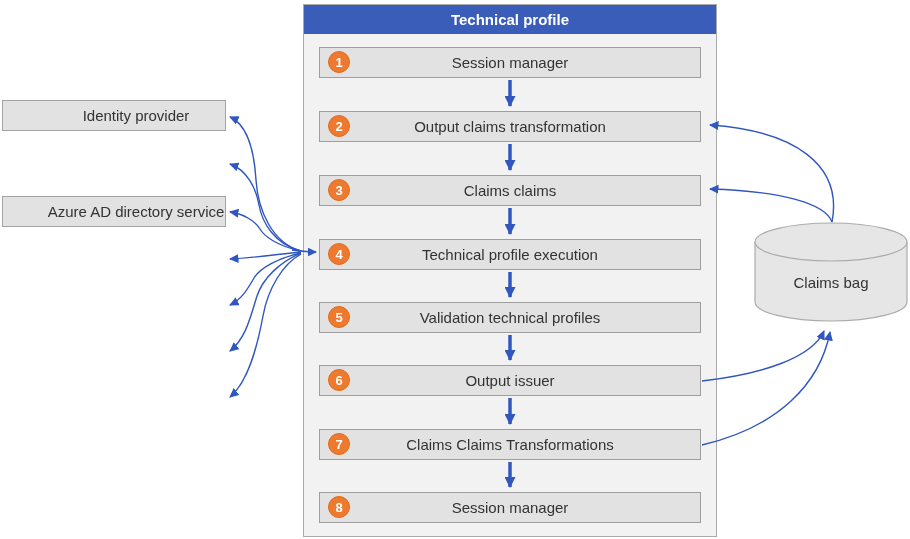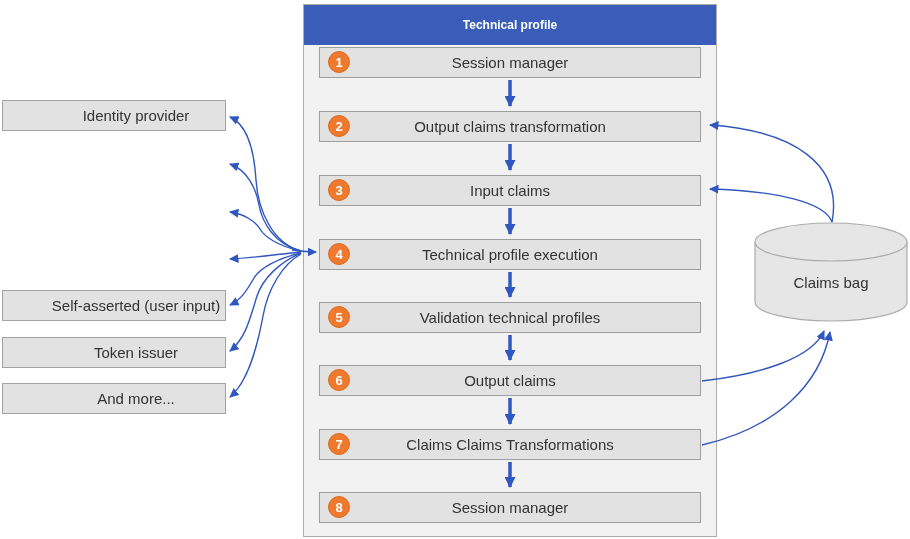--- a/index.html
+++ b/index.html
@@ -27,23 +27,23 @@
     box-sizing:border-box;
     padding-left:44px;
   }
   .panel{
     position:absolute;left:303px;top:4px;width:414px;height:533px;
     background:var(--panel-fill);
     border:1px solid var(--panel-border);
     box-sizing:border-box;
   }
   .panel-header{
-    position:absolute;left:0;top:0;right:0;height:40px;
+    position:absolute;left:0;top:0;right:0;height:29px;
     background:var(--header-blue);
-    color:#ffffff;font-size:12px;font-weight:bold;
+    color:#ffffff;font-size:15px;font-weight:bold;
     display:flex;align-items:center;justify-content:center;
   }
   .step-box{
     position:absolute;left:319px;width:382px;height:31px;
     background:var(--box-fill);
     border:1px solid #9e9e9e;
     box-sizing:border-box;
   }
   .step-label{
     position:absolute;left:0;right:0;top:0;bottom:0;
@@ -69,59 +69,53 @@
   }
 </style>
 </head>
 <body>
 
 <div class="canvas" style="--header-blue: #3a5db9; --arrow-blue: #3056c0; --circle-orange: #ee7a2f; --box-fill: #e2e2e2; --panel-fill: #f2f2f2; --text-dark: #333333;">
 
   <div class="src-box" style="top:100px">
       <span>Identity provider</span>
     </div>
-  <div class="src-box" style="top:290px">
-      <span>Self-asserted (user input)</span>
-    </div>
-  <div class="src-box" style="top:337px">
-      <span>Token issuer</span>
-    </div>
-  <div class="src-box" style="top:383px">
-      <span>And more...</span>
+  <div class="src-box" style="top:196px">
+      <span>Azure AD directory service</span>
     </div>
 
   <div class="panel">
     <div class="panel-header">
         <span>Technical profile</span>
       </div>
   </div>
 
   <div class="step-box" style="top:47px">
     <div class="step-num">1</div>
     <div class="step-label">Session manager</div>
   </div>
   <div class="step-box" style="top:111px">
     <div class="step-num">2</div>
     <div class="step-label">Output claims transformation</div>
   </div>
   <div class="step-box" style="top:175px">
     <div class="step-num">3</div>
-    <div class="step-label">Input claims</div>
+    <div class="step-label">Claims claims</div>
   </div>
   <div class="step-box" style="top:239px">
     <div class="step-num">4</div>
     <div class="step-label">Technical profile execution</div>
   </div>
   <div class="step-box" style="top:302px">
     <div class="step-num">5</div>
     <div class="step-label">Validation technical profiles</div>
   </div>
   <div class="step-box" style="top:365px">
     <div class="step-num">6</div>
-    <div class="step-label">Output claims</div>
+    <div class="step-label">Output issuer</div>
   </div>
   <div class="step-box" style="top:429px">
     <div class="step-num">7</div>
     <div class="step-label">Claims Claims Transformations</div>
   </div>
   <div class="step-box" style="top:492px">
     <div class="step-num">8</div>
     <div class="step-label">Session manager</div>
   </div>
 

